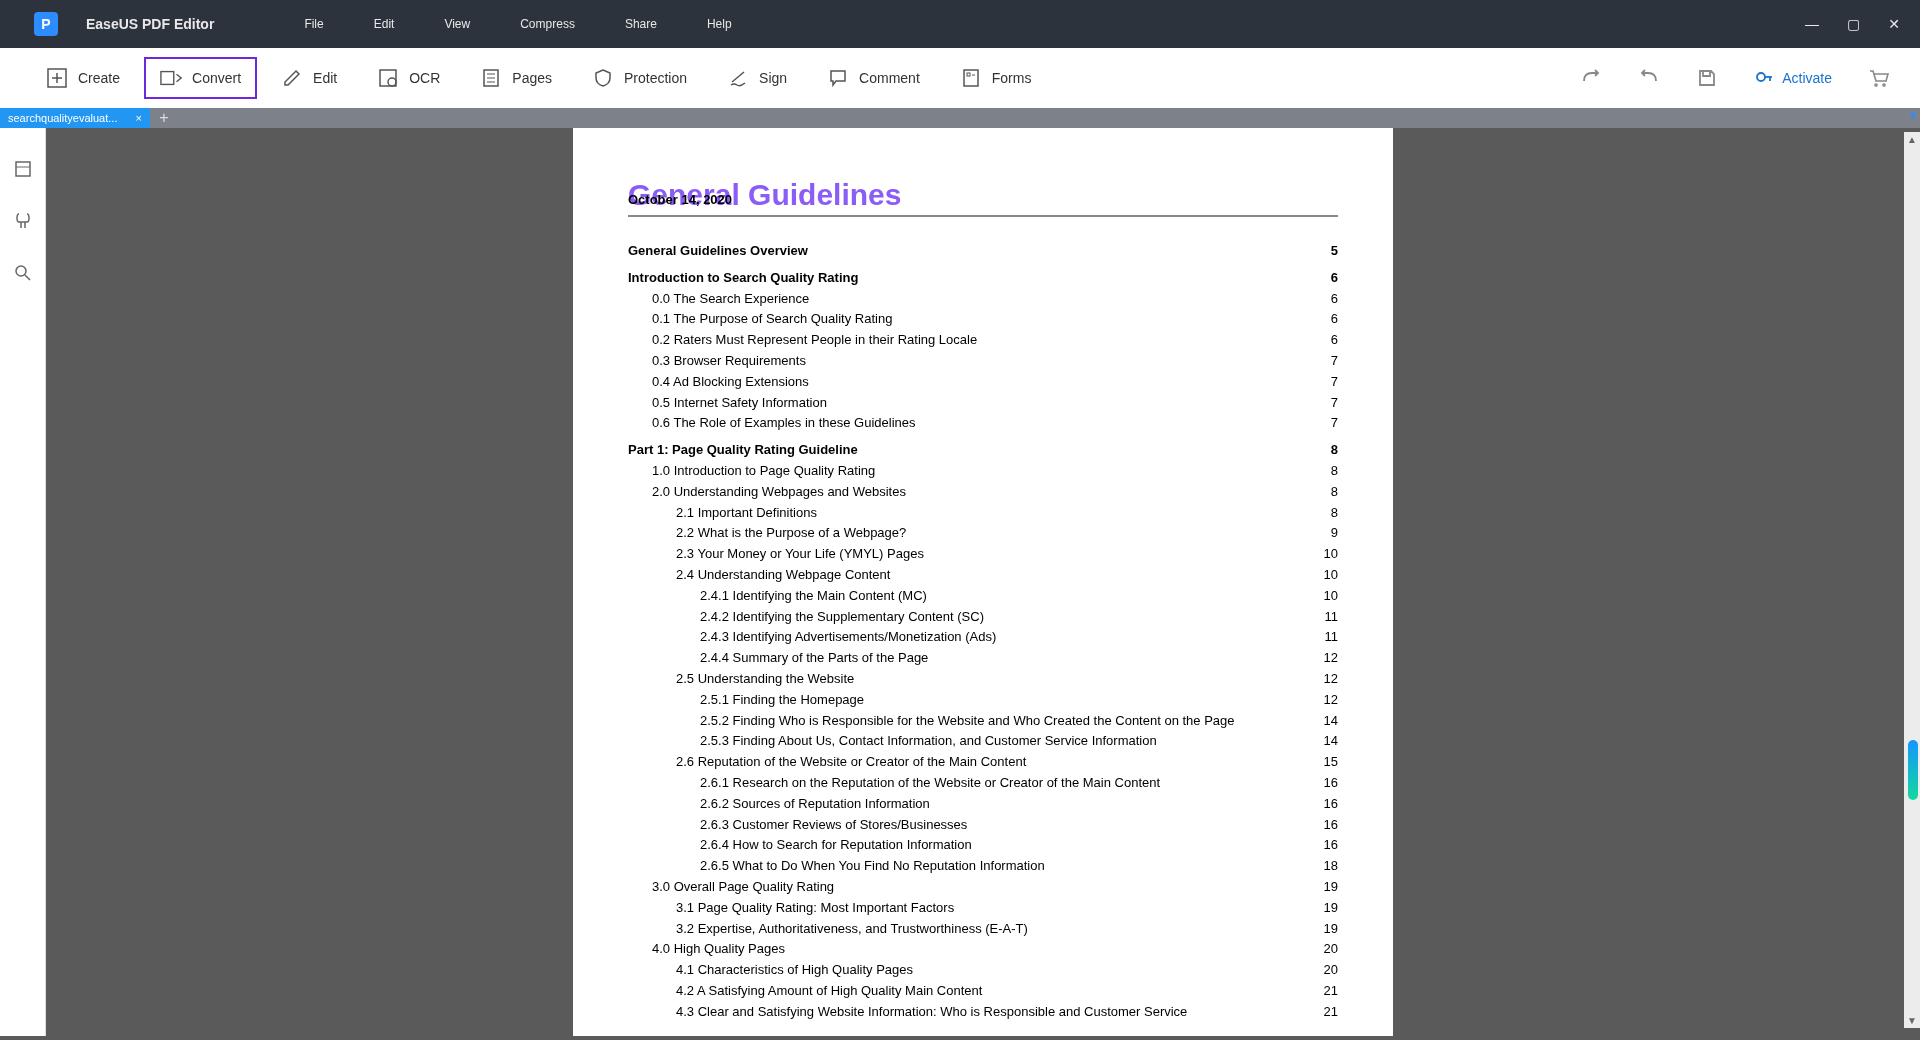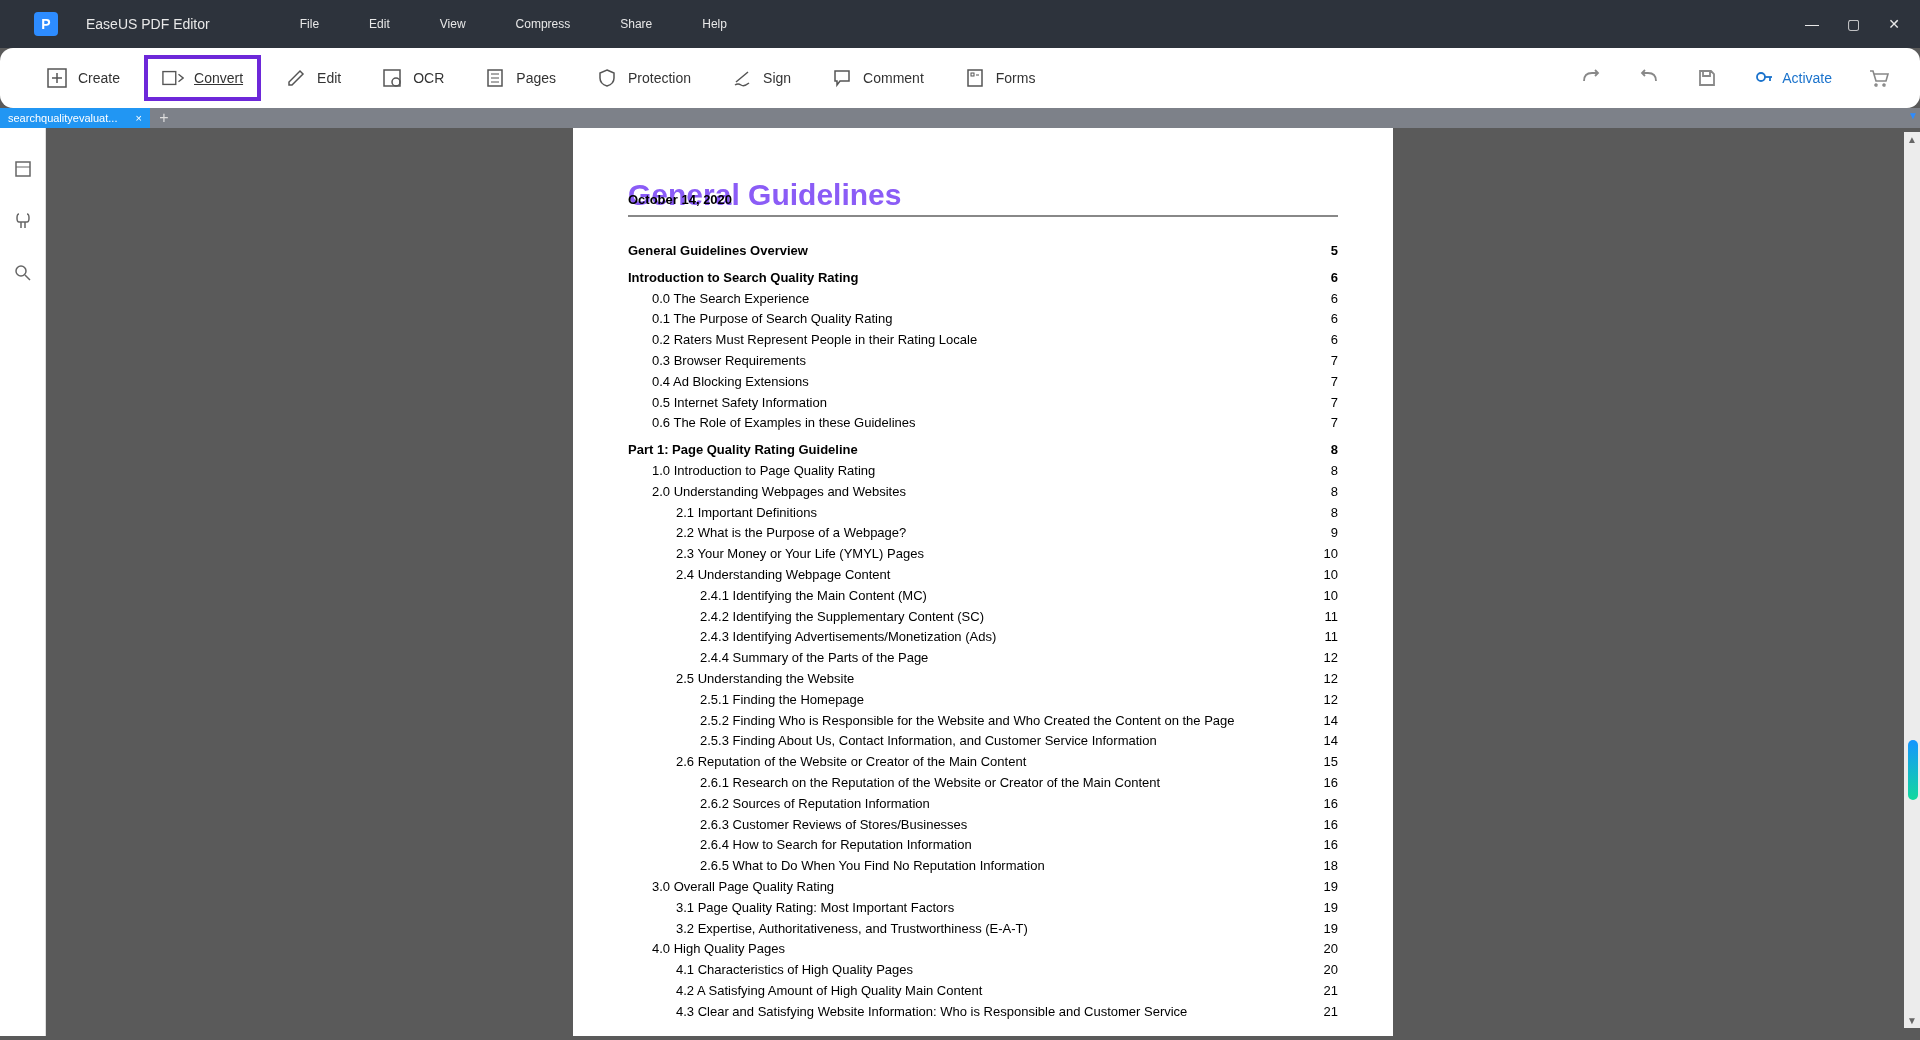--- a/index.html
+++ b/index.html
@@ -1,28 +1,28 @@
 <!DOCTYPE html>
 <html><head>
 <meta charset="utf-8">
 <style>
 * { margin: 0; padding: 0; box-sizing: border-box; font-family: 'Segoe UI', Arial, sans-serif; }
 body { width: 1920px; height: 1040px; overflow: hidden; background: #5a5a5a; }
 
 .titlebar { height: 48px; background: #2d333c; display: flex; align-items: center; color: #e8e8e8; padding: 0 10px; }
 .titlebar .logo { width: 24px; height: 24px; background: #2d8cff; border-radius: 4px; margin: 0 14px 0 24px; display: flex; align-items: center; justify-content: center; color: #fff; font-weight: bold; font-size: 14px; }
-.titlebar .appname { font-size: 14px; font-weight: 400; margin-right: 90px; padding-left: 14px; }
+.titlebar .appname { font-size: 14px; font-weight: 700; margin-right: 90px; padding-left: 14px; }
 .titlebar .menu { display: flex; gap: 50px; font-size: 12px; }
 .titlebar .menu span { cursor: pointer; }
 .titlebar .win-controls { margin-left: auto; display: flex; gap: 28px; font-size: 14px; padding-right: 10px; }
 .titlebar .win-controls span { cursor: pointer; }
 
-.toolbar { height: 60px; background: #fff; display: flex; align-items: center; padding: 0 30px; gap: 8px; border-radius: 13px; }
+.toolbar { height: 60px; background: #fff; display: flex; align-items: center; padding: 0 30px; gap: 8px; }
 .tool-btn { display: flex; align-items: center; gap: 10px; padding: 8px 14px; cursor: pointer; font-size: 14px; color: #333; border: 2px solid transparent; }
-.tool-btn.highlighted { border: 4px solid #6d28d9; text-decoration: underline; }
+.tool-btn.highlighted { border: 2px solid #6d28d9; }
 .tool-btn .ico { width: 22px; height: 22px; display: flex; align-items: center; justify-content: center; }
 .toolbar .right { margin-left: auto; display: flex; align-items: center; gap: 36px; }
 .toolbar .right .rico { width: 22px; height: 22px; display:flex; align-items:center; justify-content:center; cursor:pointer; }
 .activate-btn { display: flex; align-items:center; gap:8px; color: #1b73cc; font-size:14px; cursor:pointer; }
 .dropdown-arrow { position:absolute; right:2px; top:110px; color:#2d8cff; font-size:10px; }
 
 .tabbar { height: 20px; background: #7d8189; display: flex; align-items: stretch; position: relative; }
 .file-tab { background: #2196f3; color: #fff; font-size: 11px; font-family: monospace; padding: 4px 8px; display: flex; align-items: center; gap: 8px; min-width: 150px; }
 .file-tab .close-x { margin-left: auto; cursor: pointer; }
 .new-tab { width: 28px; display: flex; align-items: center; justify-content: center; color: #ddd; cursor: pointer; font-size: 16px; }

